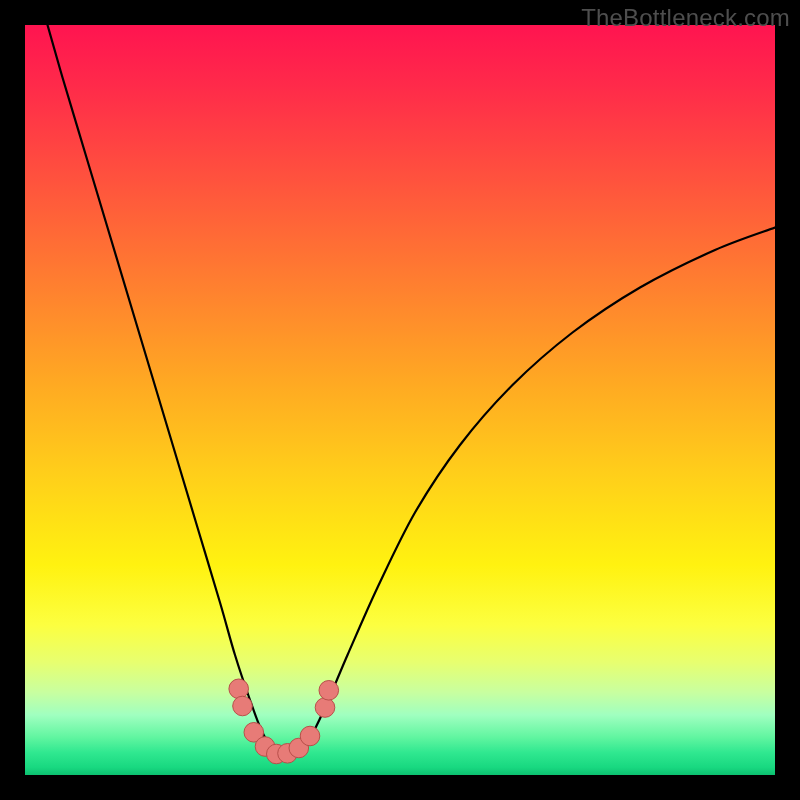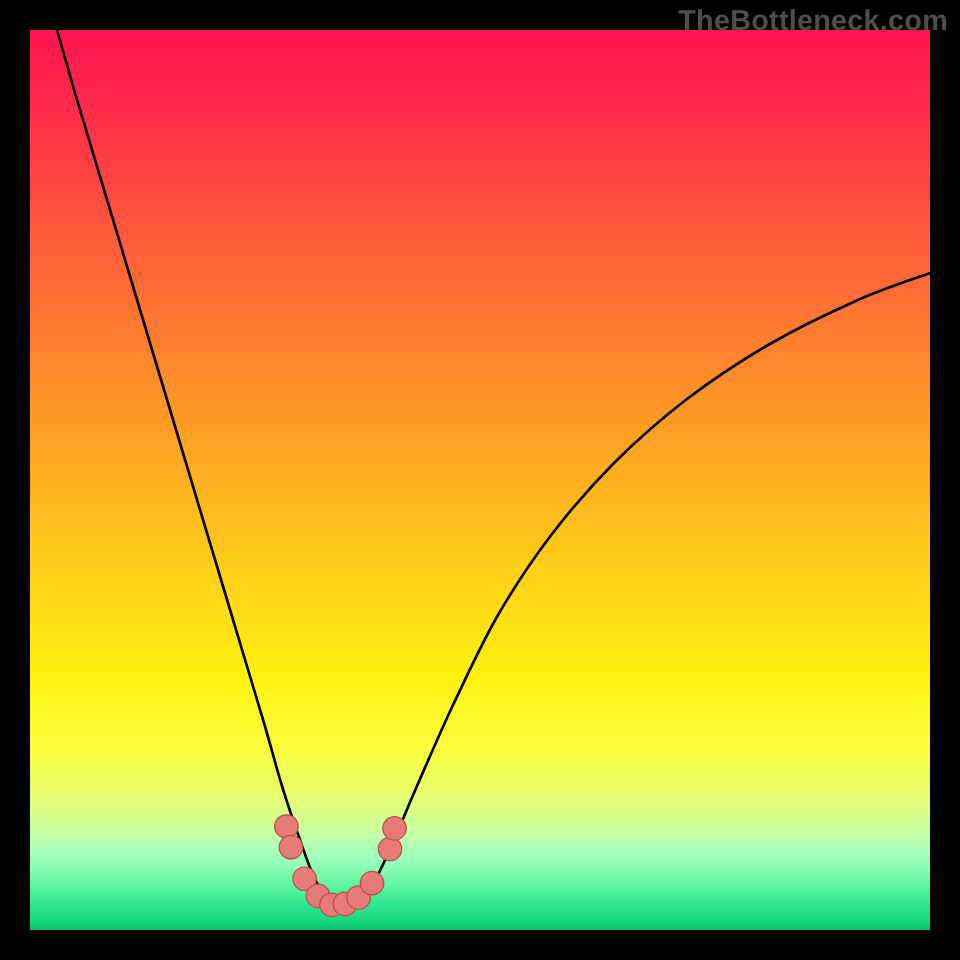--- a/index.html
+++ b/index.html
@@ -47,21 +47,21 @@
       #0cc070 100%
     );
   }
   .watermark {
     position: absolute;
     top: 4px;
     right: 10px;
     color: #4e4e4e;
     font-size: 24px;
     letter-spacing: 0.2px;
-    font-weight: 700;
+    font-weight: 400;
     z-index: 5;
     user-select: none;
   }
   svg.curve {
     position: absolute;
     inset: 0;
   }
 </style>
 </head>
 <body>

